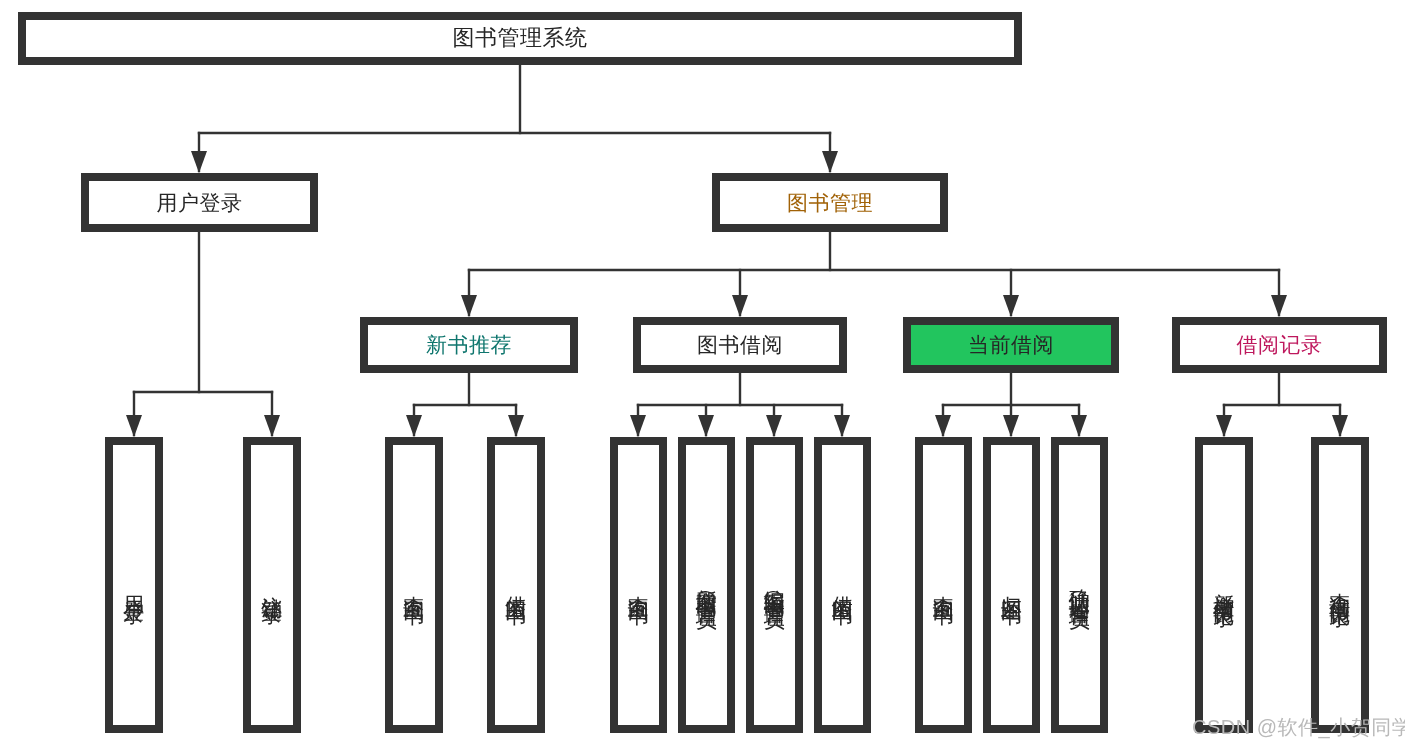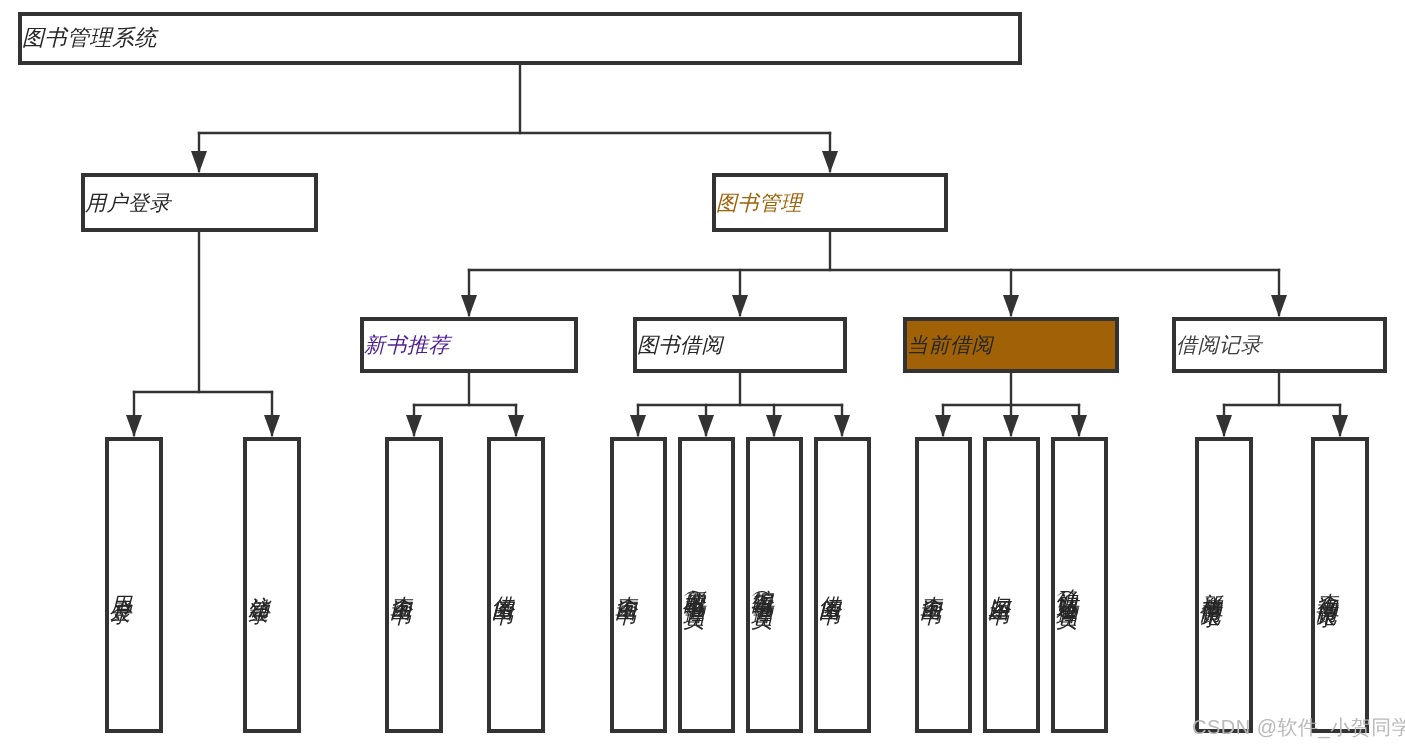--- a/index.html
+++ b/index.html
@@ -24,27 +24,26 @@
     position: absolute;
     left: 0;
     top: 0;
     width: 1405px;
     height: 747px;
     display: block;
   }
   .node-box {
     position: absolute;
     box-sizing: border-box;
-    border: 4px solid #ec4899;
+    border: 8px solid #ec4899;
     background: #ffffff;
     display: flex;
     align-items: center;
-    justify-content: flex-start;
+    justify-content: center;
     overflow: hidden;
-    font-style: italic;
   }
   .node-label {
     color: #262626;
     line-height: 1.12;
     text-align: center;
     white-space: pre;
   }
   .node-box.horizontal .node-label {
     font-size: 21px;
     letter-spacing: 0.5px;
@@ -130,30 +129,30 @@
       <div class="node-box horizontal root" style="left: 18px; top: 12px; width: 1004px; height: 53px; border-color: rgb(51, 51, 51); background: rgb(255, 255, 255);">
         <span class="node-label" style="color: rgb(38, 38, 38);">图书管理系统</span>
       </div>
       <div class="node-box horizontal" style="left: 81px; top: 173px; width: 237px; height: 59px; border-color: rgb(51, 51, 51); background: rgb(255, 255, 255);">
         <span class="node-label" style="color: rgb(38, 38, 38);">用户登录</span>
       </div>
       <div class="node-box horizontal" style="left: 712px; top: 173px; width: 236px; height: 59px; border-color: rgb(51, 51, 51); background: rgb(255, 255, 255);">
         <span class="node-label" style="color: #a16207;">图书管理</span>
       </div>
       <div class="node-box horizontal" style="left: 360px; top: 317px; width: 218px; height: 56px; border-color: rgb(51, 51, 51); background: rgb(255, 255, 255);">
-        <span class="node-label" style="color: #4c1d95;">新书推荐</span>
+        <span class="node-label" style="color: #0f766e;">新书推荐</span>
       </div>
       <div class="node-box horizontal" style="left: 633px; top: 317px; width: 214px; height: 56px; border-color: rgb(51, 51, 51); background: rgb(255, 255, 255);">
         <span class="node-label" style="color: rgb(38, 38, 38);">图书借阅</span>
       </div>
-      <div class="node-box horizontal" style="left: 903px; top: 317px; width: 216px; height: 56px; border-color: rgb(51, 51, 51); background: #a16207;">
+      <div class="node-box horizontal" style="left: 903px; top: 317px; width: 216px; height: 56px; border-color: rgb(51, 51, 51); background: #22c55e;">
         <span class="node-label" style="color: rgb(38, 38, 38);">当前借阅</span>
       </div>
       <div class="node-box horizontal" style="left: 1172px; top: 317px; width: 215px; height: 56px; border-color: rgb(51, 51, 51); background: rgb(255, 255, 255);">
-        <span class="node-label" style="color: #404040;">借阅记录</span>
+        <span class="node-label" style="color: #be185d;">借阅记录</span>
       </div>
       <div class="node-box vertical" style="left: 105px; top: 437px; width: 58px; height: 296px; border-color: rgb(51, 51, 51); background: rgb(255, 255, 255);">
         <span class="node-label" style="color: rgb(38, 38, 38);">用户登录</span>
       </div>
       <div class="node-box vertical" style="left: 243px; top: 437px; width: 58px; height: 296px; border-color: rgb(51, 51, 51); background: rgb(255, 255, 255);">
         <span class="node-label" style="color: rgb(38, 38, 38);">注销登录</span>
       </div>
       <div class="node-box vertical" style="left: 385px; top: 437px; width: 58px; height: 296px; border-color: rgb(51, 51, 51); background: rgb(255, 255, 255);">
         <span class="node-label" style="color: rgb(38, 38, 38);">查询图书</span>
       </div>

